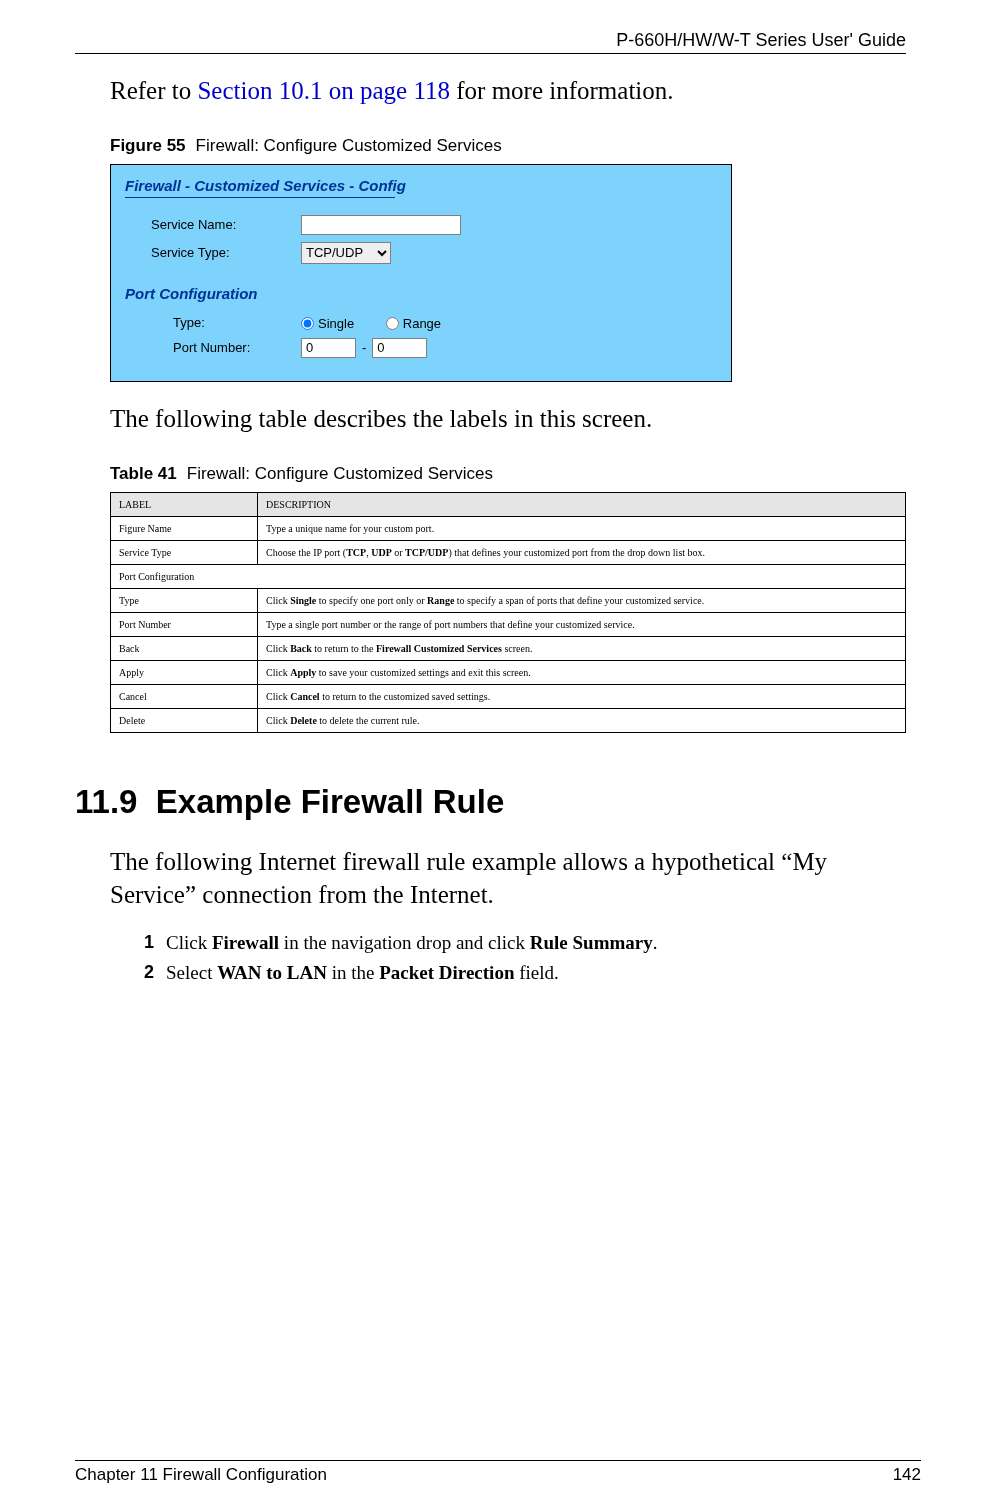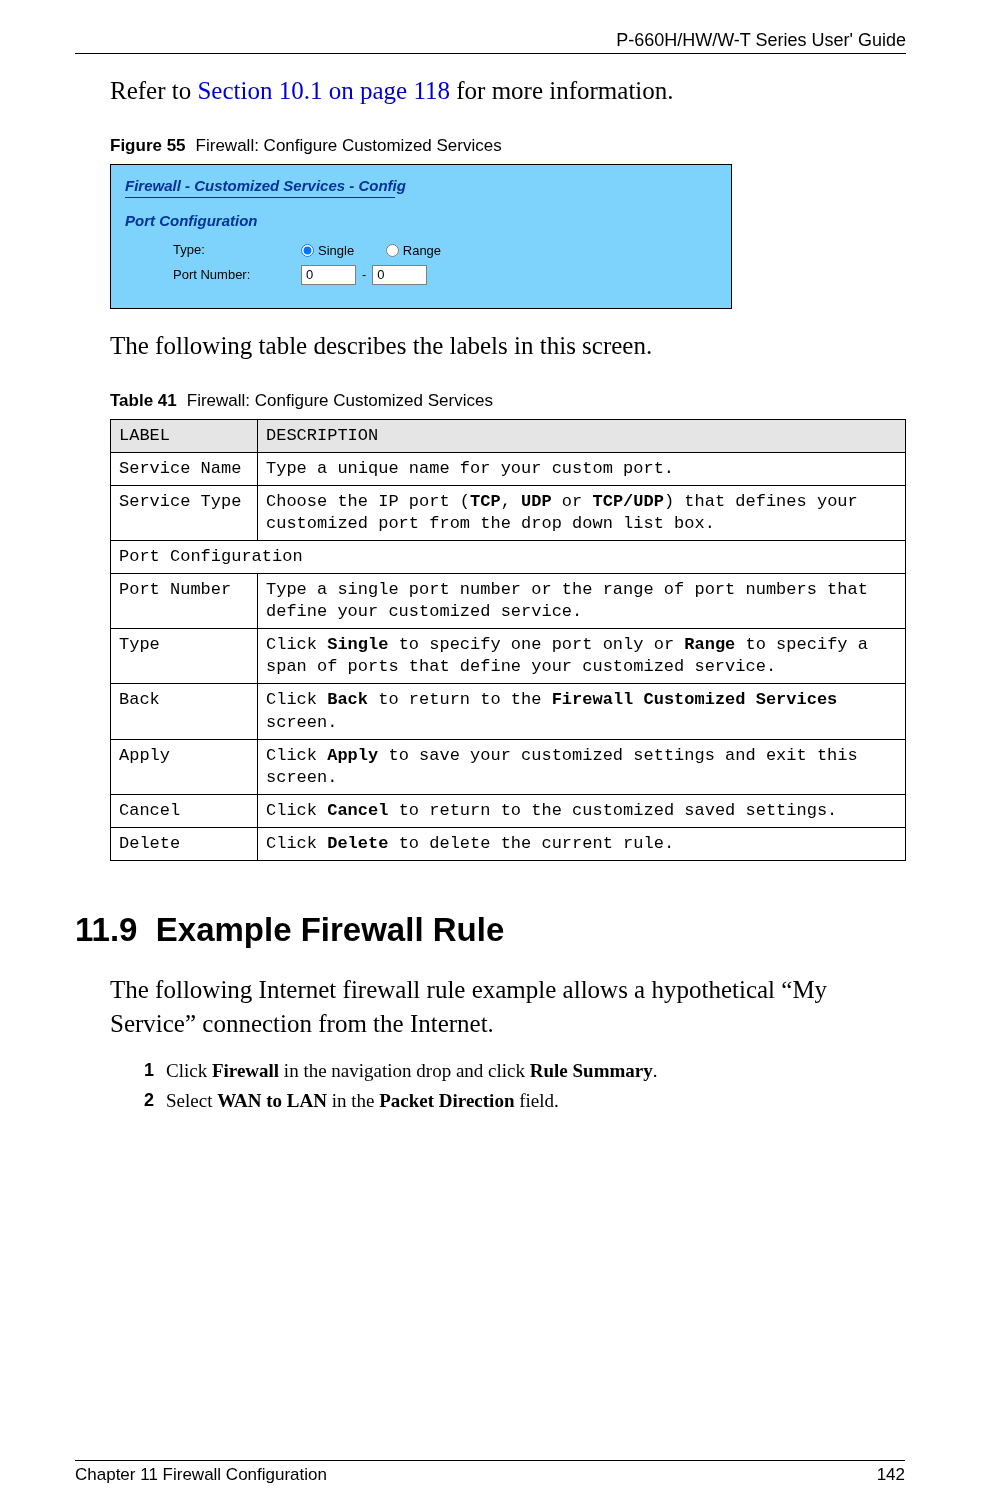--- a/index.html
+++ b/index.html
@@ -136,22 +136,22 @@
     margin: 0 3px;
     font-size: 13px;
     color: #000;
     border-radius: 2px;
     font-family: Tahoma, Arial, sans-serif;
   }
   
   .desc-table {
     border-collapse: collapse;
     width: 100%;
-    font-family: Liberation Mono, monospace;
-    font-size: 17px;
+    font-family: Liberation Serif, serif;
+    font-size: 10px;
   }
   .desc-table th, .desc-table td {
     border: 1px solid #000;
     padding: 5px 8px;
     text-align: left;
     vertical-align: top;
     line-height: 1.3;
   }
   .desc-table th {
     background: #e5e5e5;
@@ -179,21 +179,21 @@
   .numlist .num {
     font-family: Arial, Helvetica, sans-serif;
     font-weight: bold;
     min-width: 22px;
     font-size: 18px;
   }
   .footer {
     position: absolute;
     bottom: 30px;
     left: 75px;
-    right: 76px;
+    right: 60px;
   }
   .footer-row {
     display: flex;
     justify-content: space-between;
     font-family: Arial, Helvetica, sans-serif;
     font-size: 17px;
     margin-top: 4px;
   }
 </style>
 </head>
@@ -209,20 +209,32 @@
     </p>
 
     <div class="caption">
       <span class="cap-label">Figure 55</span><span>Firewall: Configure Customized Services</span>
     </div>
 
     <div class="screenshot">
       <div class="ss-title">Firewall - Customized Services - Config</div>
       <div class="ss-title-underline"></div>
 
+      <div class="ss-form">
+        <div class="ss-row">
+          <span class="lbl">Service Name:</span>
+          <input class="ss-textinput" type="text" value="" style="">
+        </div>
+        <div class="ss-row">
+          <span class="lbl">Service Type:</span>
+          <select class="ss-select">
+            <option>TCP/UDP</option>
+          </select>
+        </div>
+      </div>
 
       <div class="ss-section-title">Port Configuration</div>
 
       <div class="ss-form ss-sub" style="padding-top:4px;">
         <div class="ss-row">
           <span class="lbl" style="width:128px;">Type:</span>
           <span>
             <input type="radio" class="ss-radio" checked="" style=""><span class="ss-radio-lbl">Single</span>
             <input type="radio" class="ss-radio" style=""><span class="ss-radio-lbl">Range</span>
           </span>
@@ -243,41 +255,41 @@
       <span class="cap-label">Table 41</span><span>Firewall: Configure Customized Services</span>
     </div>
 
     <table class="desc-table">
       <tbody>
           <tr>
         <th style="width:130px;">LABEL</th>
         <th>DESCRIPTION</th>
       </tr>
       <tr>
-        <td>Service Name</td>
+        <td>Figure Name</td>
         <td>Type a unique name for your custom port.</td>
       </tr>
       <tr>
         <td>Service Type</td>
         <td>
           <span>Choose the IP port (</span><b>TCP</b><span>, </span><b>UDP</b><span> or </span><b>TCP/UDP</b><span>) that defines your customized port from the drop down list box.</span>
         </td>
       </tr>
       <tr class="spanrow">
         <td colspan="2">Port Configuration</td>
       </tr>
       <tr>
+        <td>Type</td>
+        <td>
+          <span>Click </span><b>Single</b><span> to specify one port only or </span><b>Range</b><span> to specify a span of ports that define your customized service.</span>
+        </td>
+      </tr>
+      <tr>
         <td>Port Number</td>
         <td>Type a single port number or the range of port numbers that define your customized service.</td>
-      </tr>
-      <tr>
-        <td>Type</td>
-        <td>
-          <span>Click </span><b>Single</b><span> to specify one port only or </span><b>Range</b><span> to specify a span of ports that define your customized service.</span>
-        </td>
       </tr>
       <tr>
         <td>Back</td>
         <td>
           <span>Click </span><b>Back</b><span> to return to the </span><b>Firewall Customized Services</b><span> screen.</span>
         </td>
       </tr>
       <tr>
         <td>Apply</td>
         <td>

